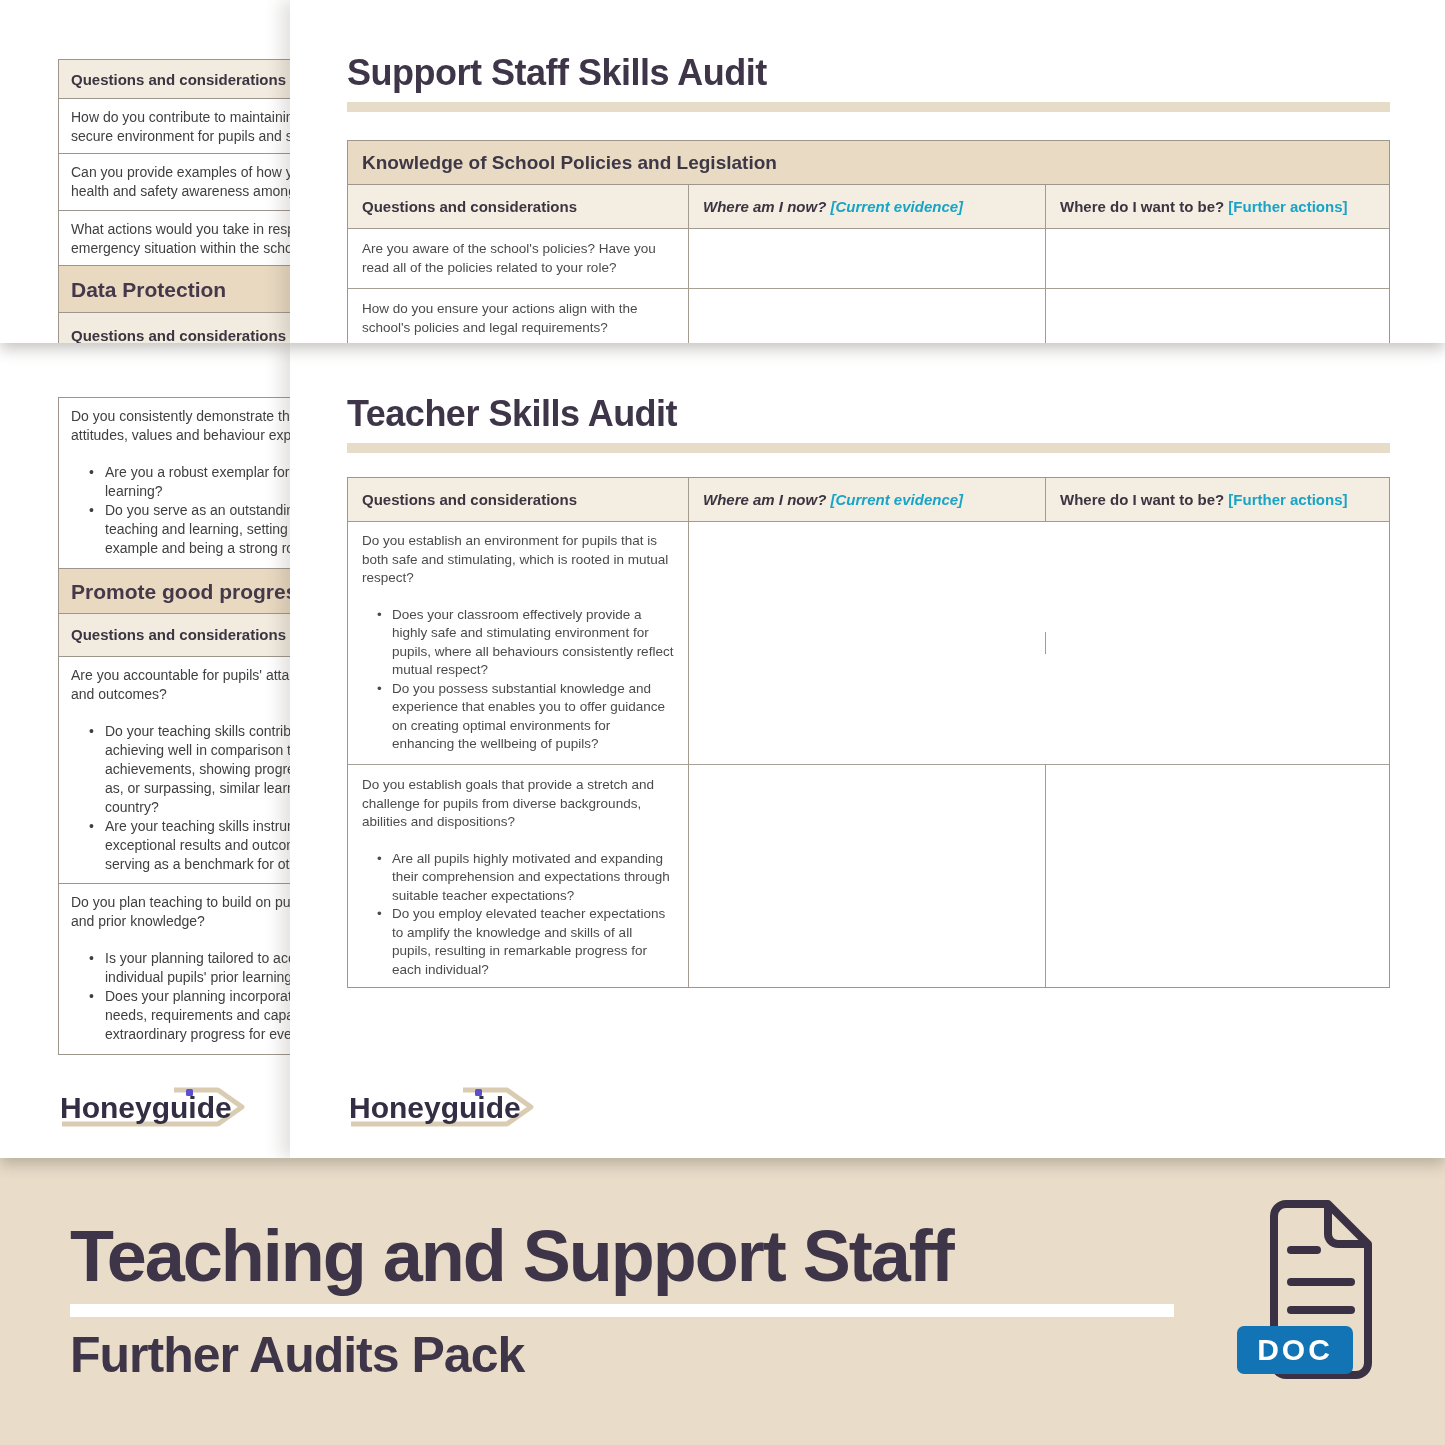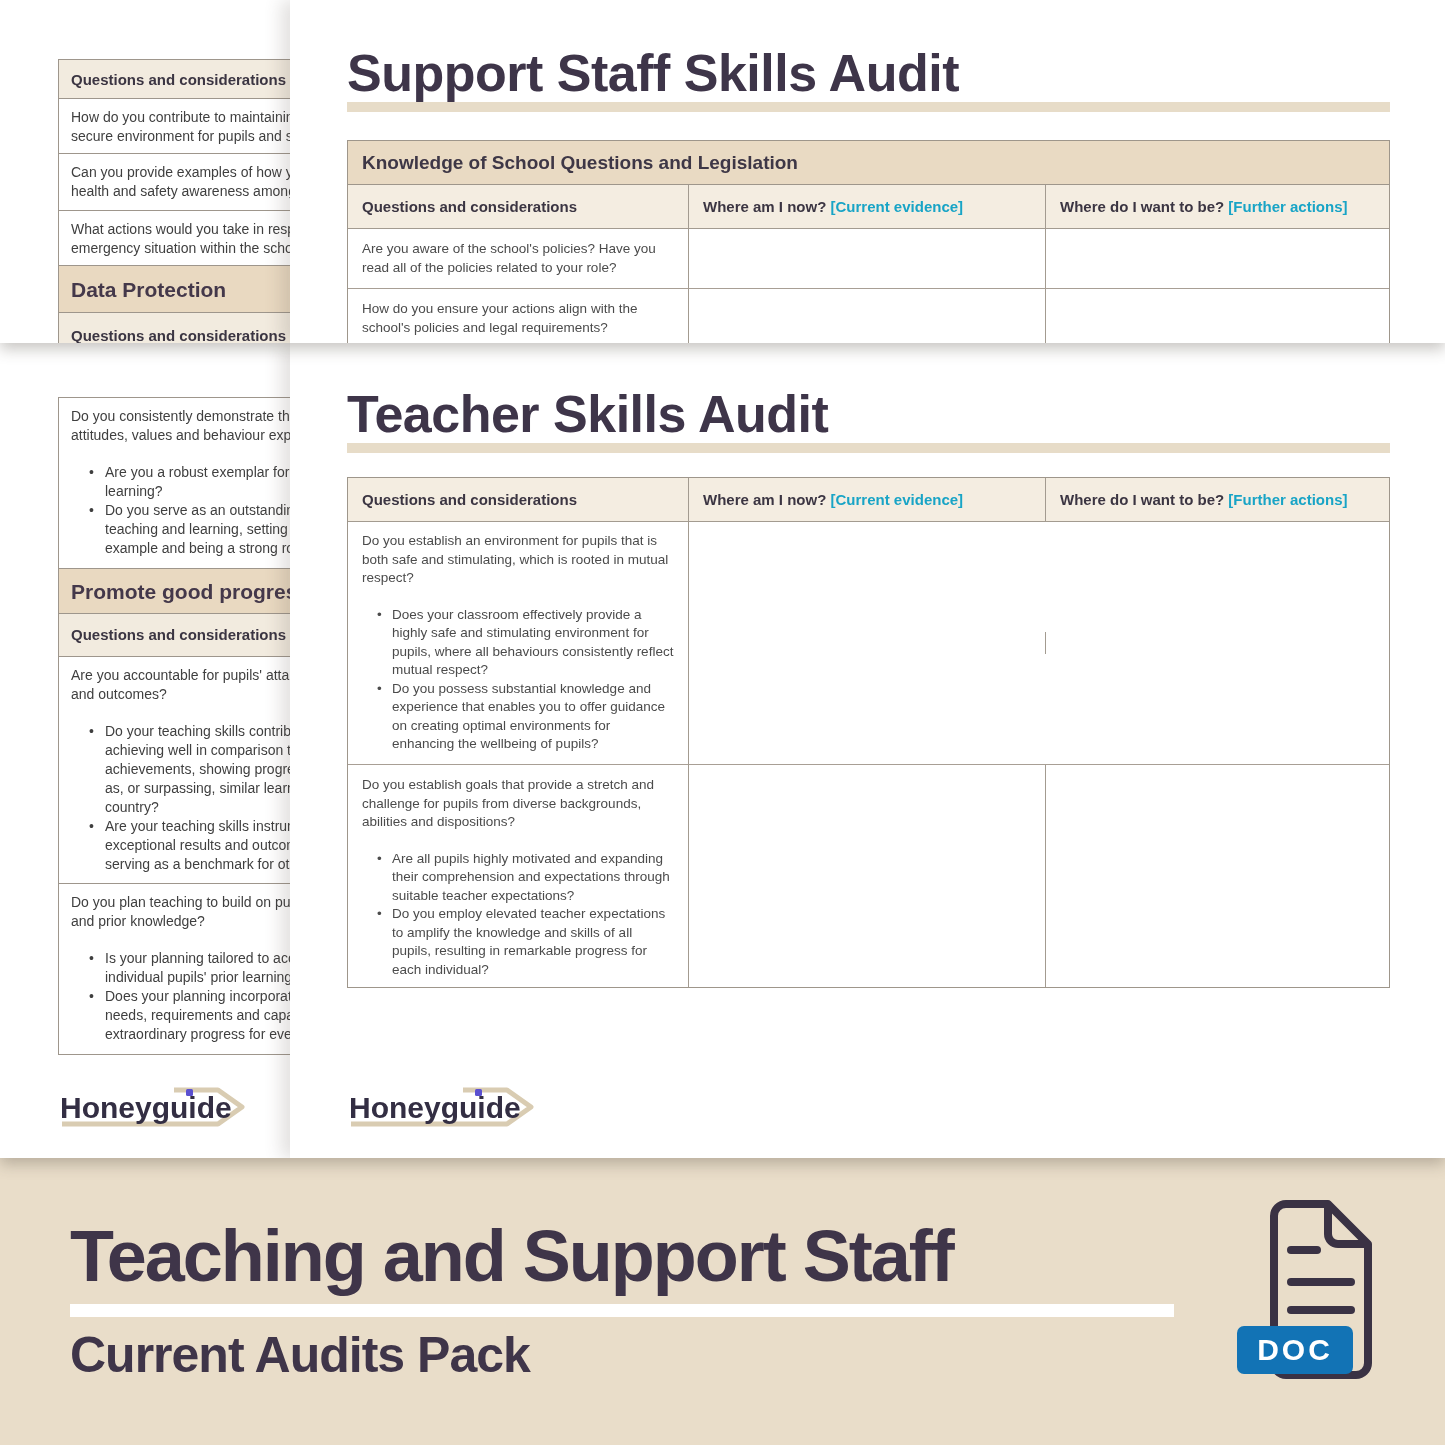--- a/index.html
+++ b/index.html
@@ -7,32 +7,32 @@
   .canvas{position:relative;width:1445px;height:1445px;background:#ffffff;overflow:hidden;}
 
   
   .layer{position:absolute;left:0;width:1445px;background:#fff;overflow:hidden;}
   .layer-top{top:0;height:343px;z-index:3;box-shadow:0 6px 14px rgba(70,62,52,.30);}
   .layer-bottom{top:343px;height:815px;z-index:2;box-shadow:0 6px 14px rgba(70,62,52,.30);}
   .page-right{position:absolute;left:290px;top:0;width:1155px;height:100%;background:#fff;
               box-shadow:-9px 0 16px rgba(80,70,60,.16);overflow:hidden;}
 
   
-  .doc-title{position:absolute;left:57px;margin:0;font-size:52px;font-weight:700;color:#3e3549;line-height:46px;letter-spacing:-.5px;}
+  .doc-title{position:absolute;left:57px;margin:0;font-size:36px;font-weight:700;color:#3e3549;line-height:46px;letter-spacing:-.5px;}
   .title-bar{position:absolute;left:57px;width:1043px;height:10px;background:#e7dcc8;}
 
   
   .atable{position:absolute;left:57px;width:1043px;border:1px solid #9e968b;box-sizing:border-box;background:#fff;}
   .band{height:44px;line-height:44px;background:#e9dac3;border-bottom:1px solid #9e968b;
         font-size:19px;font-weight:700;color:#3e3746;padding-left:14px;box-sizing:border-box;white-space:nowrap;overflow:hidden;}
   .cols{display:flex;background:#f4ede1;border-bottom:1px solid #a39b90;height:44px;box-sizing:border-box;}
   .cols .hc{line-height:43px;font-size:15px;font-weight:700;color:#3b3542;padding-left:14px;box-sizing:border-box;white-space:nowrap;overflow:hidden;}
   .note{color:#18a4c6;}
   .c1{width:341px;border-right:1px solid #a39b90;}
-  .c2{width:357px;border-right:1px solid #a39b90;}
+  .c2{width:357px;border-right:1px solid #a39b90;font-style:italic;}
   .c3{flex:1;}
   .trow{display:flex;border-bottom:1px solid #a89f95;box-sizing:border-box;}
   .trow.last{border-bottom:none;}
   .tcell{box-sizing:border-box;padding:11px 14px;font-size:13.5px;line-height:18.5px;color:#4b4b4b;overflow:hidden;}
   .h60{height:60px;}.h80{height:80px;}.h243{height:243px;align-items:center;}.h222{height:222px;}
   .preline{white-space:pre-line;}
 
   
   .ltable{position:absolute;left:58px;width:620px;border:1px solid #9e968c;box-sizing:border-box;background:#fff;}
   .lhead{background:#f2ebdf;font-weight:700;font-size:15px;color:#3b3542;line-height:39px;height:39px;
@@ -173,21 +173,21 @@
 emergency situation within the schoo</div>
       <div class="lsection h47">Data Protection</div>
       <div class="lhead h45" style="line-height:45px;">Questions and considerations</div>
     </div>
 
     <div class="page-right">
       <h1 class="doc-title" style="top:50px;">Support Staff Skills Audit</h1>
       <div class="title-bar" style="top:102px;"></div>
 
       <div class="atable" style="top:140px;">
-        <div class="band">Knowledge of School Questions and Legislation</div>
+        <div class="band">Knowledge of School Policies and Legislation</div>
         <div class="cols">
           <div class="hc c1">Questions and considerations</div>
           <div class="hc c2"><span>Where am I now?</span> <span class="note">[Current evidence]</span></div>
           <div class="hc c3"><span>Where do I want to be?</span> <span class="note">[Further actions]</span></div>
         </div>
         <div class="trow h60">
           <div class="tcell c1 preline">Are you aware of the school's policies? Have you
 read all of the policies related to your role?</div>
           <div class="tcell c2"></div>
           <div class="tcell c3"></div>
@@ -198,21 +198,21 @@
           <div class="tcell c2"></div>
           <div class="tcell c3"></div>
         </div>
       </div>
     </div>
   </div>
 
   <div class="banner">
     <h2 class="banner-title">Teaching and Support Staff</h2>
     <div class="banner-bar"></div>
-    <h3 class="banner-sub">Current Audits Pack</h3>
+    <h3 class="banner-sub">Further Audits Pack</h3>
 
     <svg class="doc-icon" viewBox="0 0 145 190">
       <path d="M53 6 H95 L135 46 V165 a12 12 0 0 1 -12 12 H53 a12 12 0 0 1 -12 -12 V18 a12 12 0 0 1 12 -12 Z" fill="none" stroke="#3a3244" stroke-width="8" stroke-linejoin="round"></path>
       <path d="M95 6 V36 a10 10 0 0 0 10 10 H135" fill="none" stroke="#3a3244" stroke-width="8" stroke-linejoin="round"></path>
       <line x1="58" y1="52" x2="84" y2="52" stroke="#3a3244" stroke-width="8" stroke-linecap="round"></line>
       <line x1="58" y1="84" x2="118" y2="84" stroke="#3a3244" stroke-width="8" stroke-linecap="round"></line>
       <line x1="58" y1="112" x2="118" y2="112" stroke="#3a3244" stroke-width="8" stroke-linecap="round"></line>
       <rect x="4" y="128" width="116" height="48" rx="7" fill="#1273b5"></rect>
       <text x="62" y="162" font-size="30" font-weight="bold" fill="#ffffff" text-anchor="middle" letter-spacing="3">DOC</text>
     </svg>

